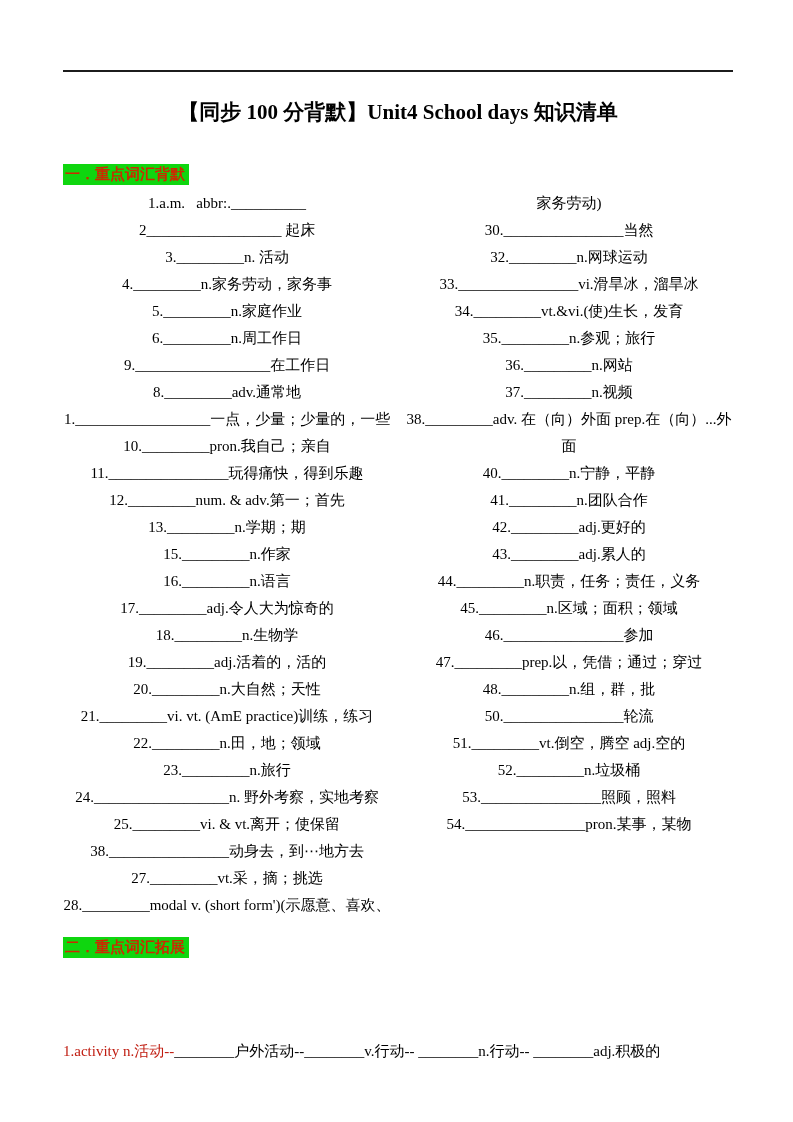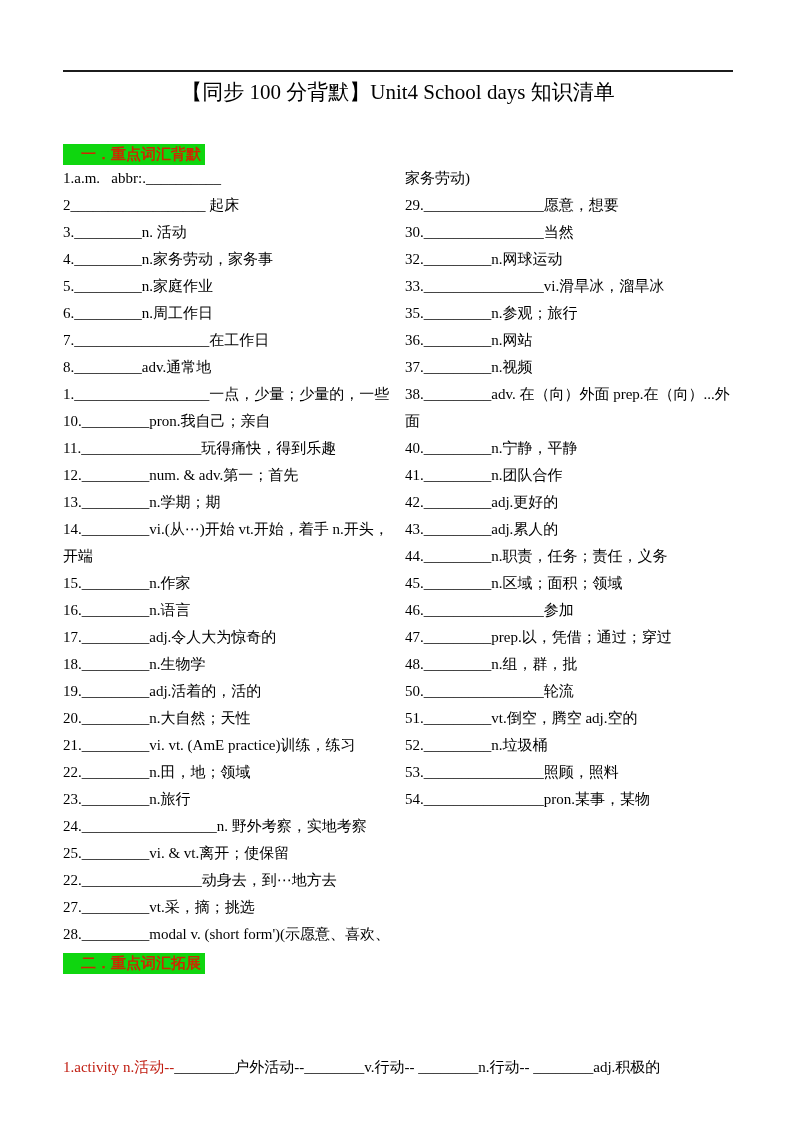--- a/index.html
+++ b/index.html
@@ -13,41 +13,43 @@
   .page { width: 793px; height: 1122px; position: relative; }
   .content { padding: 0 60px 0 63px; box-sizing: border-box; }
 
   .top-rule {
     margin-top: 70px;
     border-top: 2px solid #1c1c1c;
     height: 0;
   }
   .title {
     text-align: center;
-    font-weight: normal;
+    font-weight: bold;
     font-size: 21px;
     line-height: 31px;
-    margin-top: 5px;
+    margin-top: 25px;
     white-space: pre-wrap;
   }
   .sec1-wrap { margin-top: 36px; }
-  .sec2-wrap { margin-top: 5px; }
+  .sec2-wrap { margin-top: 18px; }
   .sec-head {
     display: inline-block;
     background: var(--highlight-green, #00d800);
     color: var(--header-red, #cc2200);
     font-weight: bold;
     font-size: 15px;
     line-height: 19px;
-    padding: 1px 4px 1px 18px;
+    padding: 1px 4px 1px 2px;
     white-space: pre-wrap;
   }
   .cols {
     display: flex;
     gap: 14px;
+    margin-top: 5px;
+    text-align: center;
   }
   .col {
     width: 332px;
     font-size: 15px;
     line-height: 27px;
   }
   .vocab-line { white-space: pre-wrap; }
 
   .expansion {
     font-size: 15px;
@@ -72,49 +74,48 @@
     </div>
 
     <div class="cols">
       <div class="col">
           <div class="vocab-line">1.a.m.   abbr:.__________</div>
           <div class="vocab-line">2__________________ 起床</div>
           <div class="vocab-line">3._________n. 活动</div>
           <div class="vocab-line">4._________n.家务劳动，家务事</div>
           <div class="vocab-line">5._________n.家庭作业</div>
           <div class="vocab-line">6._________n.周工作日</div>
-          <div class="vocab-line">7.__________________在工作日</div>
+          <div class="vocab-line">9.__________________在工作日</div>
           <div class="vocab-line">8._________adv.通常地</div>
           <div class="vocab-line">1.__________________一点，少量；少量的，一些</div>
           <div class="vocab-line">10._________pron.我自己；亲自</div>
           <div class="vocab-line">11.________________玩得痛快，得到乐趣</div>
           <div class="vocab-line">12._________num. &amp; adv.第一；首先</div>
           <div class="vocab-line">13._________n.学期；期</div>
-          <div class="vocab-line">14._________vi.(从⋯)开始 vt.开始，着手 n.开头，开端</div>
           <div class="vocab-line">15._________n.作家</div>
           <div class="vocab-line">16._________n.语言</div>
           <div class="vocab-line">17._________adj.令人大为惊奇的</div>
           <div class="vocab-line">18._________n.生物学</div>
           <div class="vocab-line">19._________adj.活着的，活的</div>
           <div class="vocab-line">20._________n.大自然；天性</div>
           <div class="vocab-line">21._________vi. vt. (AmE practice)训练，练习</div>
           <div class="vocab-line">22._________n.田，地；领域</div>
           <div class="vocab-line">23._________n.旅行</div>
           <div class="vocab-line">24.__________________n. 野外考察，实地考察</div>
           <div class="vocab-line">25._________vi. &amp; vt.离开；使保留</div>
-          <div class="vocab-line">22.________________动身去，到⋯地方去</div>
+          <div class="vocab-line">38.________________动身去，到⋯地方去</div>
           <div class="vocab-line">27._________vt.采，摘；挑选</div>
           <div class="vocab-line">28._________modal v. (short form')(示愿意、喜欢、</div>
         </div>
       <div class="col">
           <div class="vocab-line">家务劳动)</div>
-          <div class="vocab-line">29.________________愿意，想要</div>
           <div class="vocab-line">30.________________当然</div>
           <div class="vocab-line">32._________n.网球运动</div>
           <div class="vocab-line">33.________________vi.滑旱冰，溜旱冰</div>
+          <div class="vocab-line">34._________vt.&amp;vi.(使)生长，发育</div>
           <div class="vocab-line">35._________n.参观；旅行</div>
           <div class="vocab-line">36._________n.网站</div>
           <div class="vocab-line">37._________n.视频</div>
           <div class="vocab-line">38._________adv. 在（向）外面 prep.在（向）...外面</div>
           <div class="vocab-line">40._________n.宁静，平静</div>
           <div class="vocab-line">41._________n.团队合作</div>
           <div class="vocab-line">42._________adj.更好的</div>
           <div class="vocab-line">43._________adj.累人的</div>
           <div class="vocab-line">44._________n.职责，任务；责任，义务</div>
           <div class="vocab-line">45._________n.区域；面积；领域</div>

